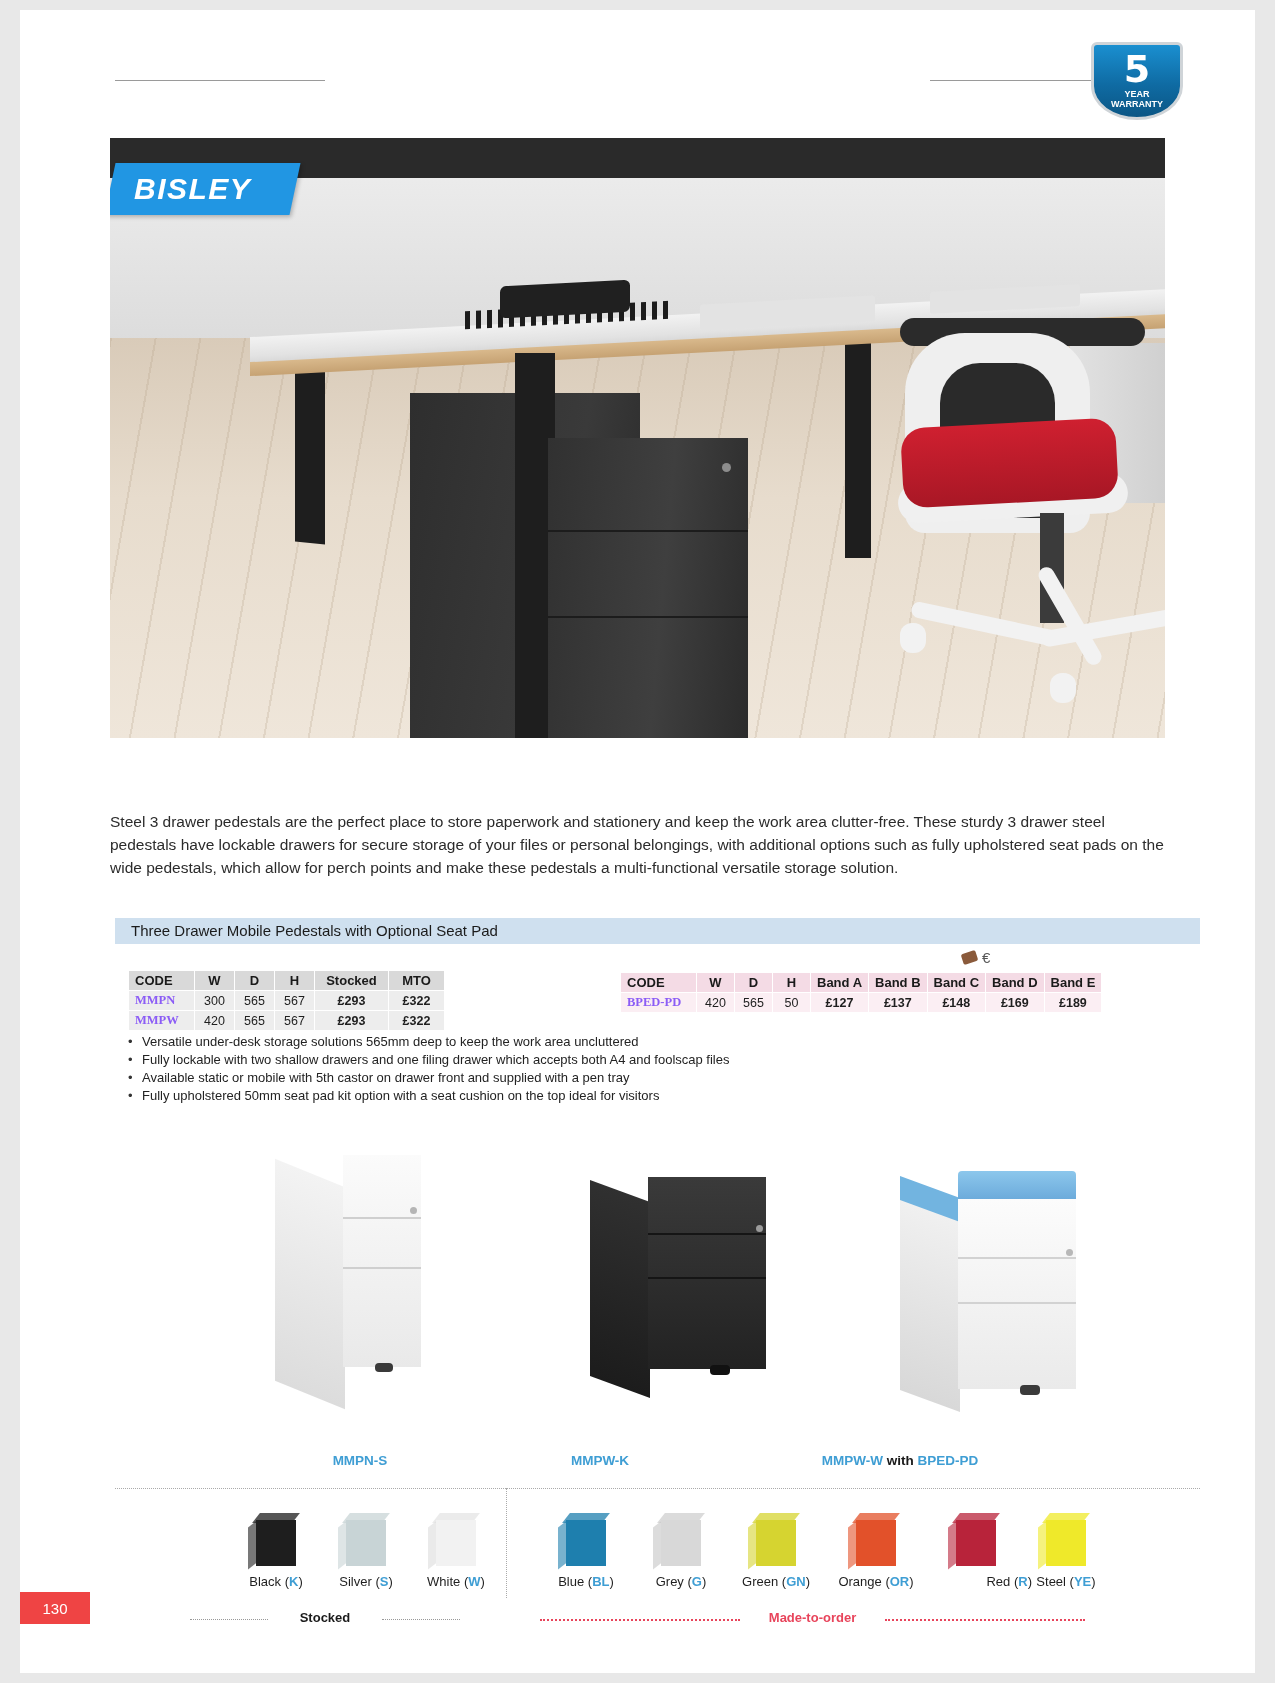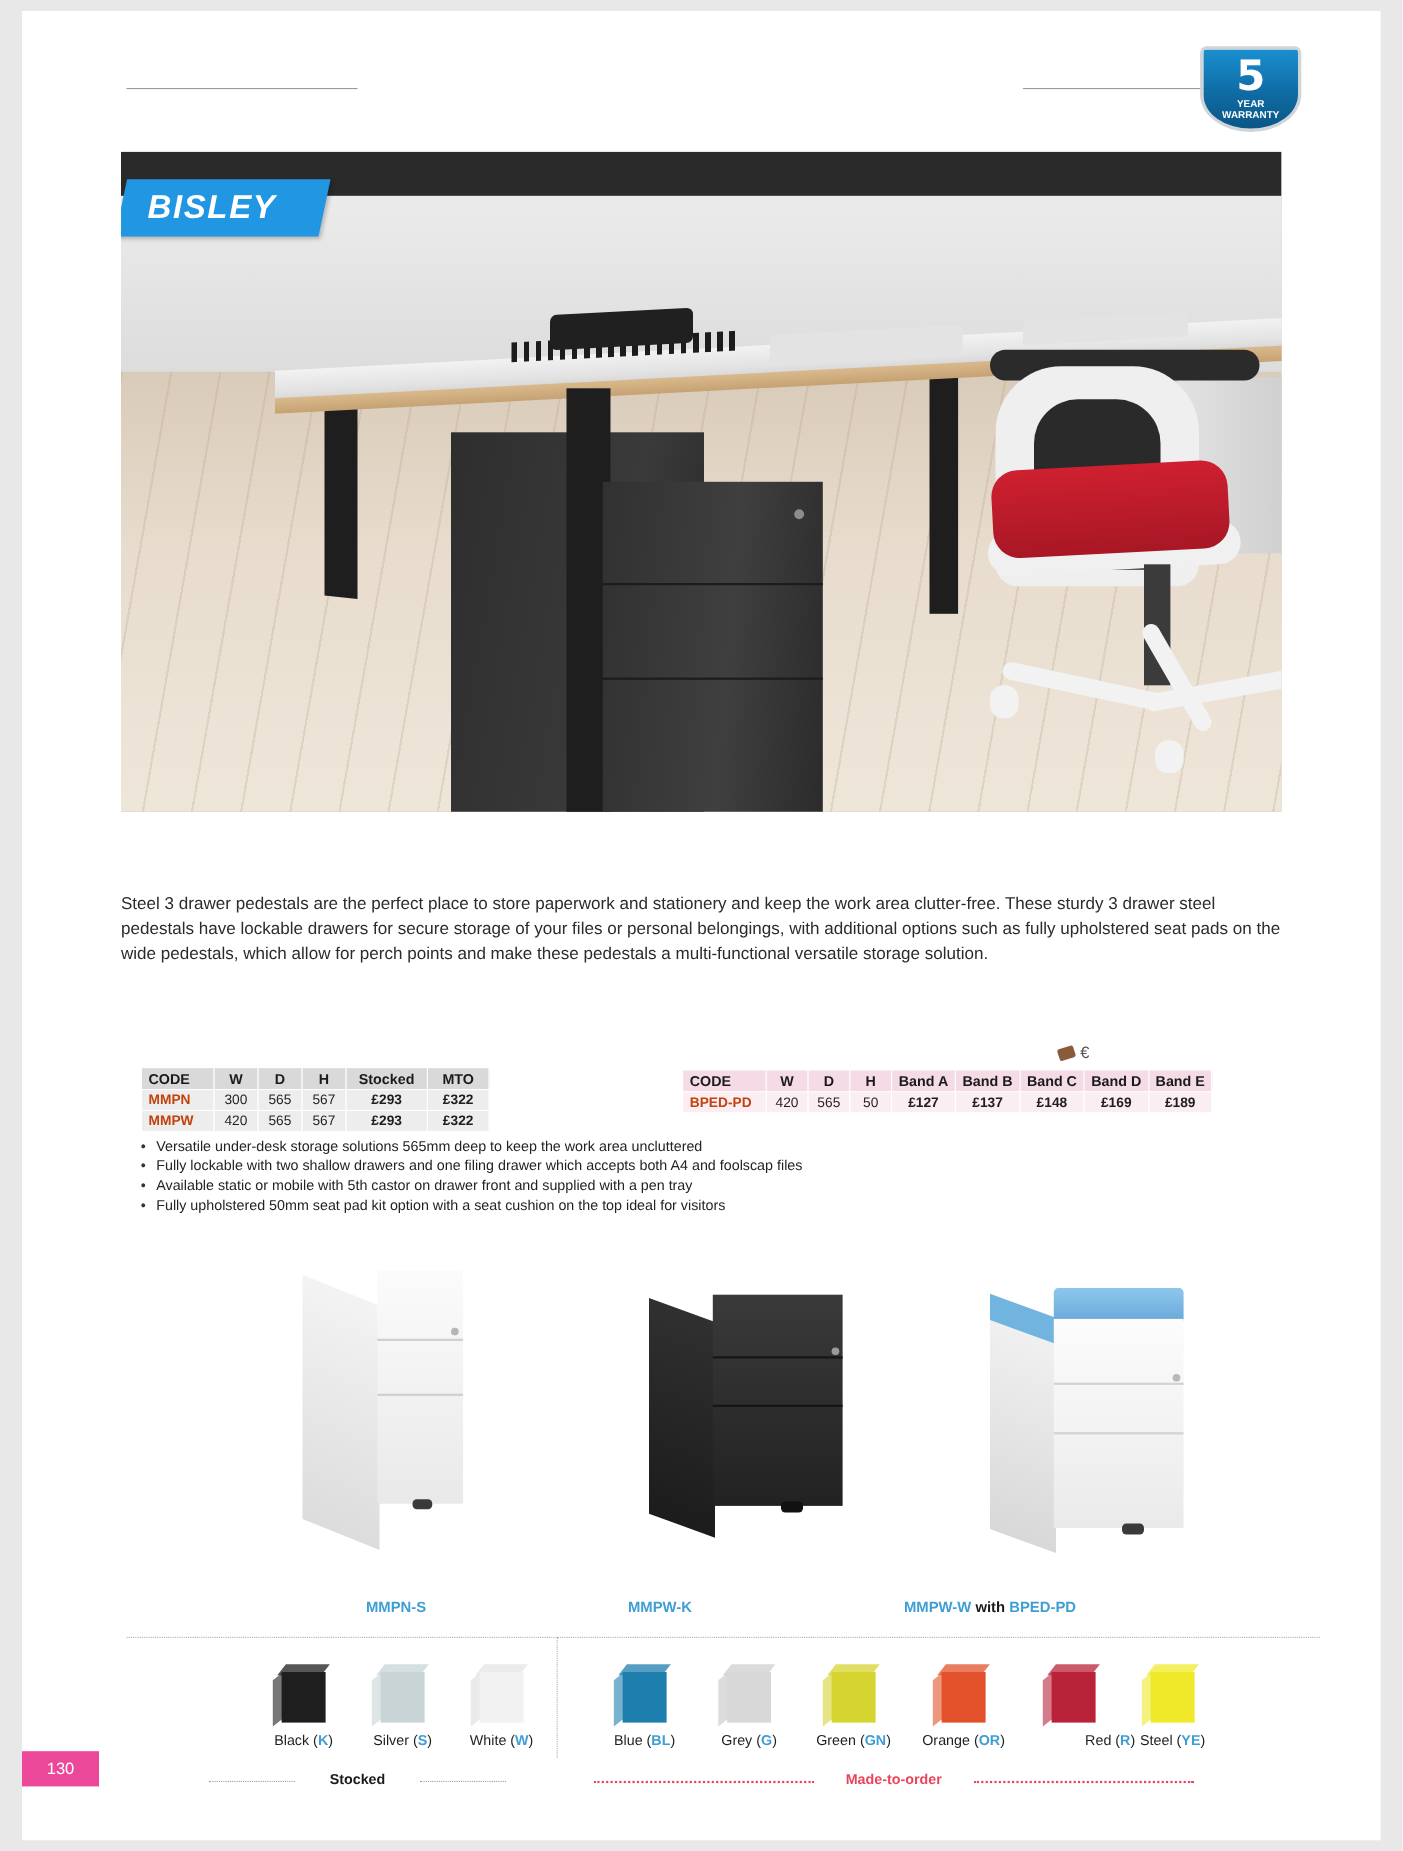--- a/index.html
+++ b/index.html
@@ -234,21 +234,21 @@
     text-align: center;
     white-space: nowrap;
   }
   .tbl th {
     background: #d9d9d9;
     font-weight: bold;
     color: #1a1a1a;
     font-size: 13px;
   }
   .tbl td { background: #ededed; color: #1f1f1f; }
-  .tbl td.code { color: #c2410c; font-weight: bold; text-align: left; }
+  .tbl td.code { color: #8b5cf6; font-weight: bold; text-align: left; font-family: Liberation Serif, serif; }
   .tbl td.price { font-weight: bold; }
 
   .tbl-left { left: 108px; top: 960px; }
   .tbl-left th:first-child, .tbl-left td:first-child { width: 66px; text-align: left; }
   .tbl-left th:nth-child(2), .tbl-left td:nth-child(2),
   .tbl-left th:nth-child(3), .tbl-left td:nth-child(3),
   .tbl-left th:nth-child(4), .tbl-left td:nth-child(4) { width: 40px; }
   .tbl-left th:nth-child(5), .tbl-left td:nth-child(5) { width: 74px; }
   .tbl-left th:nth-child(6), .tbl-left td:nth-child(6) { width: 56px; }
 
@@ -388,21 +388,21 @@
     content: ""; position: absolute; top: 9px; width: 200px;
     border-top: 2px dotted #e8445b;
   }
   .mto-line::before { left: 0; }
   .mto-line::after { right: 0; }
 
   
   .pagenum {
     position: absolute; left: 20px; top: 1592px;
     width: 70px; height: 32px;
-    background: #ec4899;
+    background: #ef4444;
     color: #ffffff;
     font-size: 15px;
     display: flex; align-items: center; justify-content: center;
   }
 </style>
 </head>
 <body>
 
 <div class="page">
 
@@ -451,20 +451,21 @@
 
     <div class="cast cast3"></div>
 
     <div class="bisley-logo">
       <span>BISLEY</span>
     </div>
   </div>
 
   <div class="intro">Steel 3 drawer pedestals are the perfect place to store paperwork and stationery and keep the work area clutter-free. These sturdy 3 drawer steel pedestals have lockable drawers for secure storage of your files or personal belongings, with additional options such as fully upholstered seat pads on the wide pedestals, which allow for perch points and make these pedestals a multi-functional versatile storage solution.</div>
 
+  <div class="section-bar">Three Drawer Mobile Pedestals with Optional Seat Pad</div>
 
   <table class="tbl tbl-left">
     <thead>
       <tr>
         <th>CODE</th>
         <th>W</th>
         <th>D</th>
         <th>H</th>
         <th>Stocked</th>
         <th>MTO</th>

